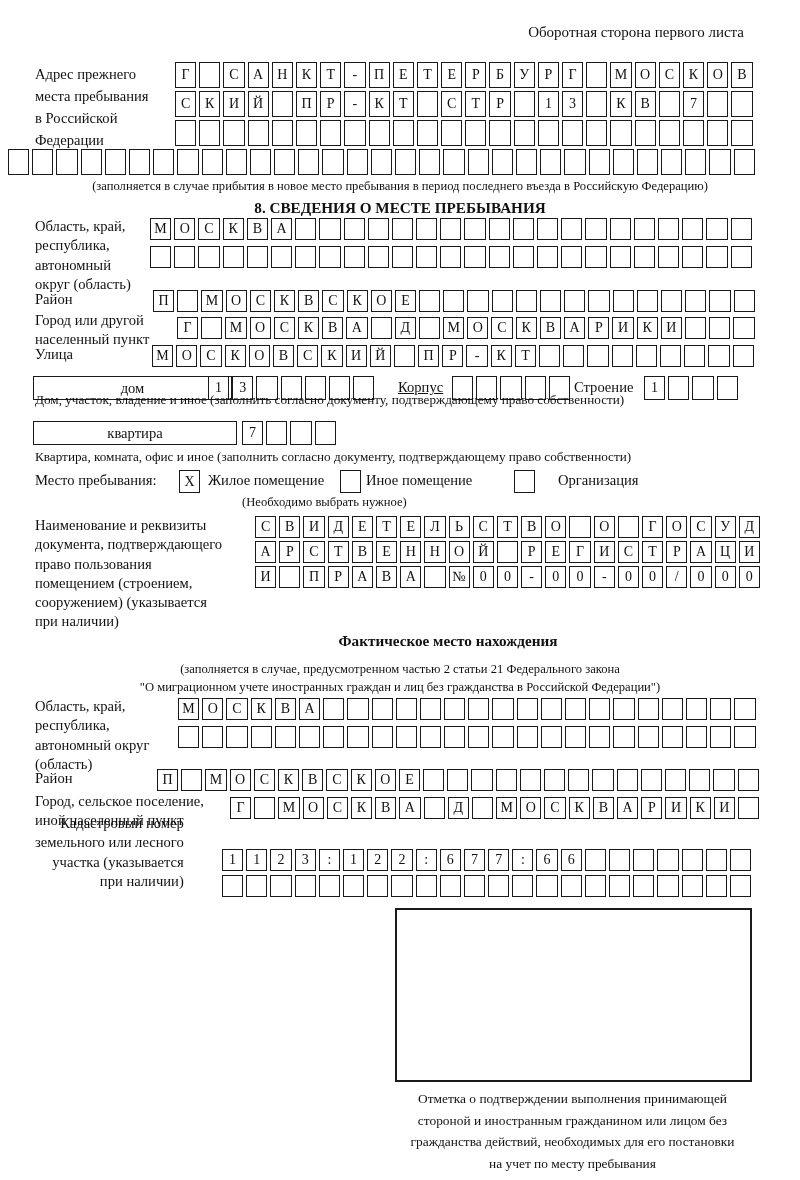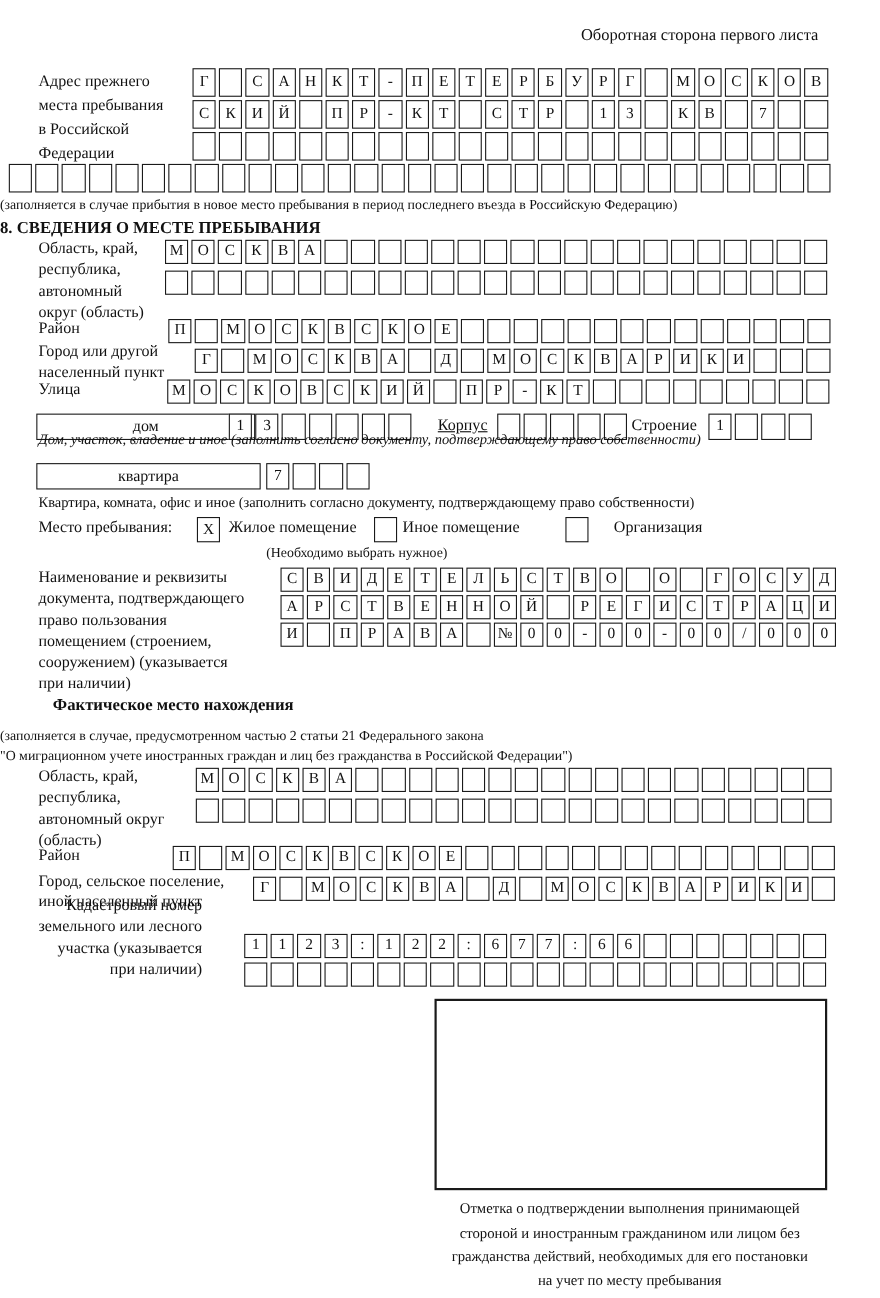--- a/index.html
+++ b/index.html
@@ -11,21 +11,21 @@
   .lblblock div{white-space:nowrap;}
   .cellrow{position:absolute;display:flex;gap:3px;}
   .cell{box-sizing:border-box;flex:0 0 21.2px;width:21.2px;height:21.5px;border:1.7px solid #1a1a1a;
         display:flex;align-items:center;justify-content:center;font-size:14px;background:#fff;}
   .cellrow.tall .cell{height:26px;}
   .cellrow.mid .cell{height:24px;}
   .widebox{position:absolute;box-sizing:border-box;border:1.7px solid #1a1a1a;height:24px;
         display:flex;align-items:center;justify-content:center;font-size:14.6px;background:#fff;}
   .checkbox{position:absolute;box-sizing:border-box;width:21px;height:23px;border:1.7px solid #1a1a1a;
         display:flex;align-items:center;justify-content:center;font-size:14px;background:#fff;}
-  .center{position:absolute;left:0;width:800px;text-align:left;}
+  .center{position:absolute;left:0;width:800px;text-align:center;}
   .note{font-size:12.6px;}
   .sect-title{font-size:15.2px;font-weight:bold;}
   .caption{position:absolute;font-size:13.2px;white-space:nowrap;}
   .stampbox{position:absolute;box-sizing:border-box;border:2px solid #1a1a1a;background:#fff;}
   .stampcap{position:absolute;left:320px;width:505px;text-align:center;font-size:13.4px;line-height:21.5px;}
 </style>
 </head>
 <body>
 
 <div class="page">
@@ -321,21 +321,21 @@
       <span class="cell"></span>
       <span class="cell"></span>
     </div>
   <div class="lbl" style="left:574px;top:379px;">Строение</div>
   <div class="cellrow mid" style="left:644px;top:376px;">
       <span class="cell">1</span>
       <span class="cell"></span>
       <span class="cell"></span>
       <span class="cell"></span>
     </div>
-  <div class="caption" style="left:35px;top:392px;font-style:italic;">Дом, участок, владение и иное (заполнить согласно документу, подтверждающему право собственности)</div>
+  <div class="caption" style="left:35px;top:392px;">Дом, участок, владение и иное (заполнить согласно документу, подтверждающему право собственности)</div>
 
   <div class="widebox" style="left:33px;top:421px;width:204px;">квартира</div>
   <div class="cellrow mid" style="left:242px;top:421px;">
       <span class="cell">7</span>
       <span class="cell"></span>
       <span class="cell"></span>
       <span class="cell"></span>
     </div>
   <div class="caption" style="left:35px;top:449px;">Квартира, комната, офис и иное (заполнить согласно документу, подтверждающему право собственности)</div>
 

